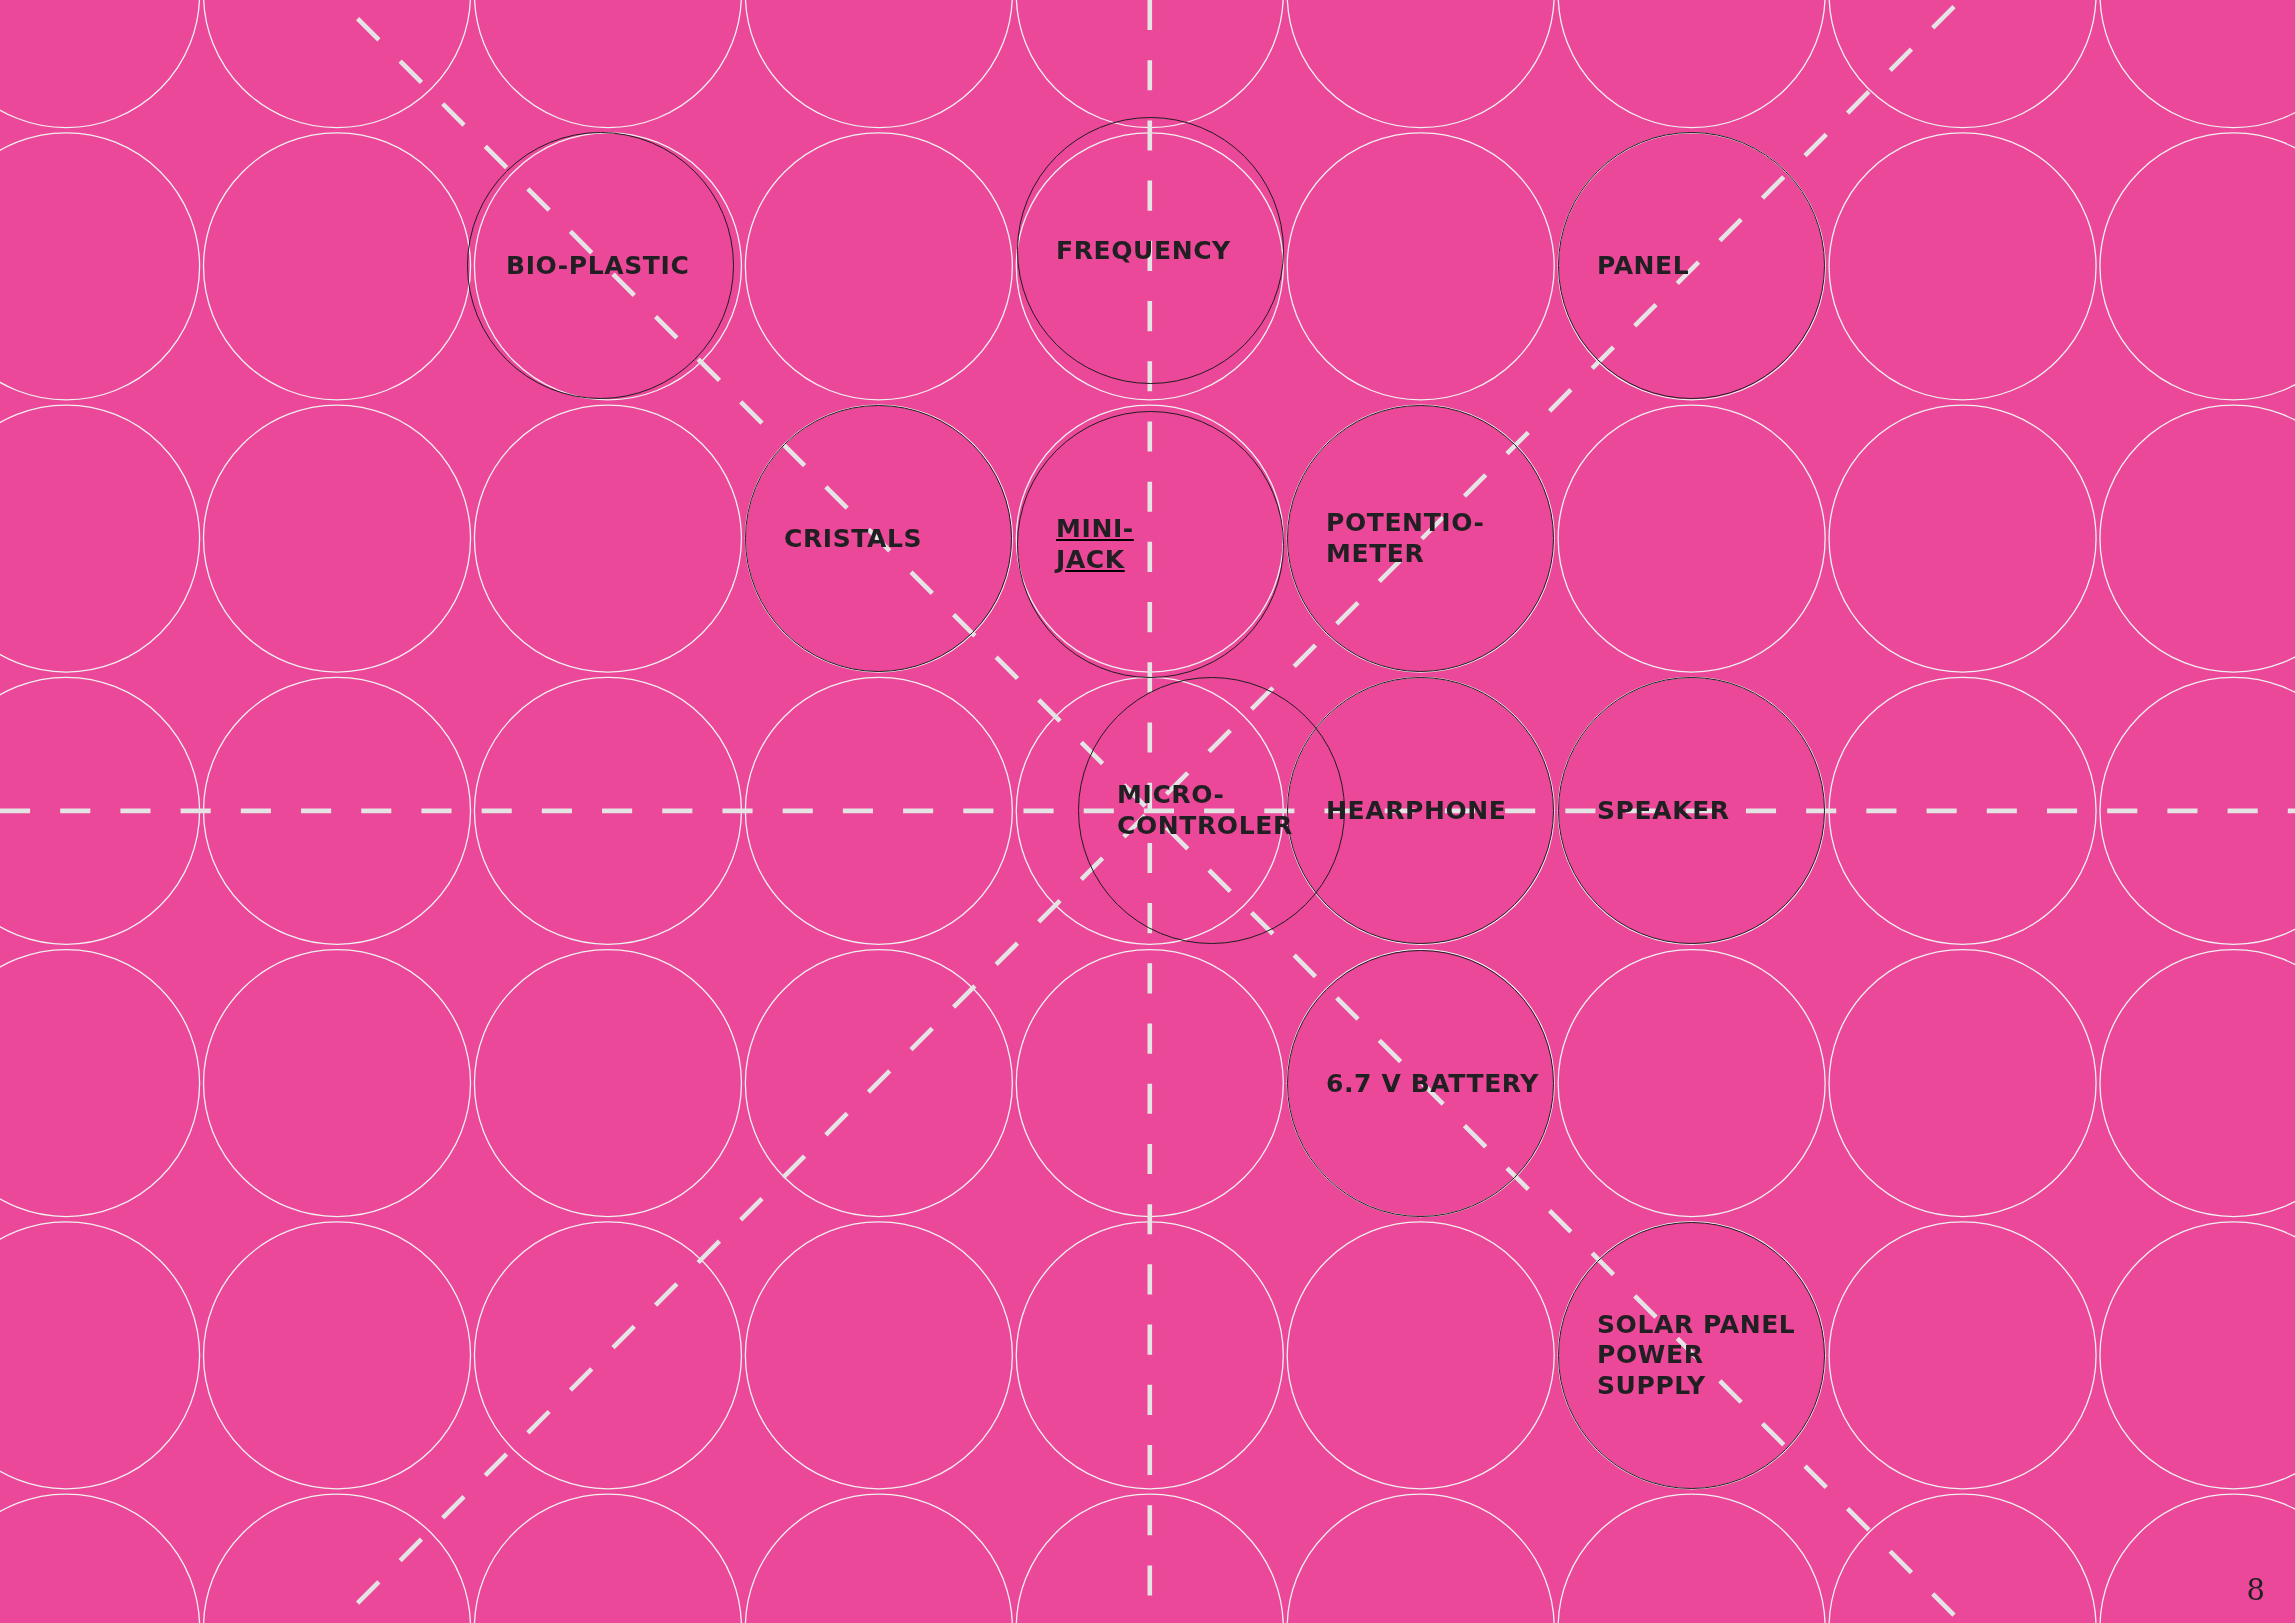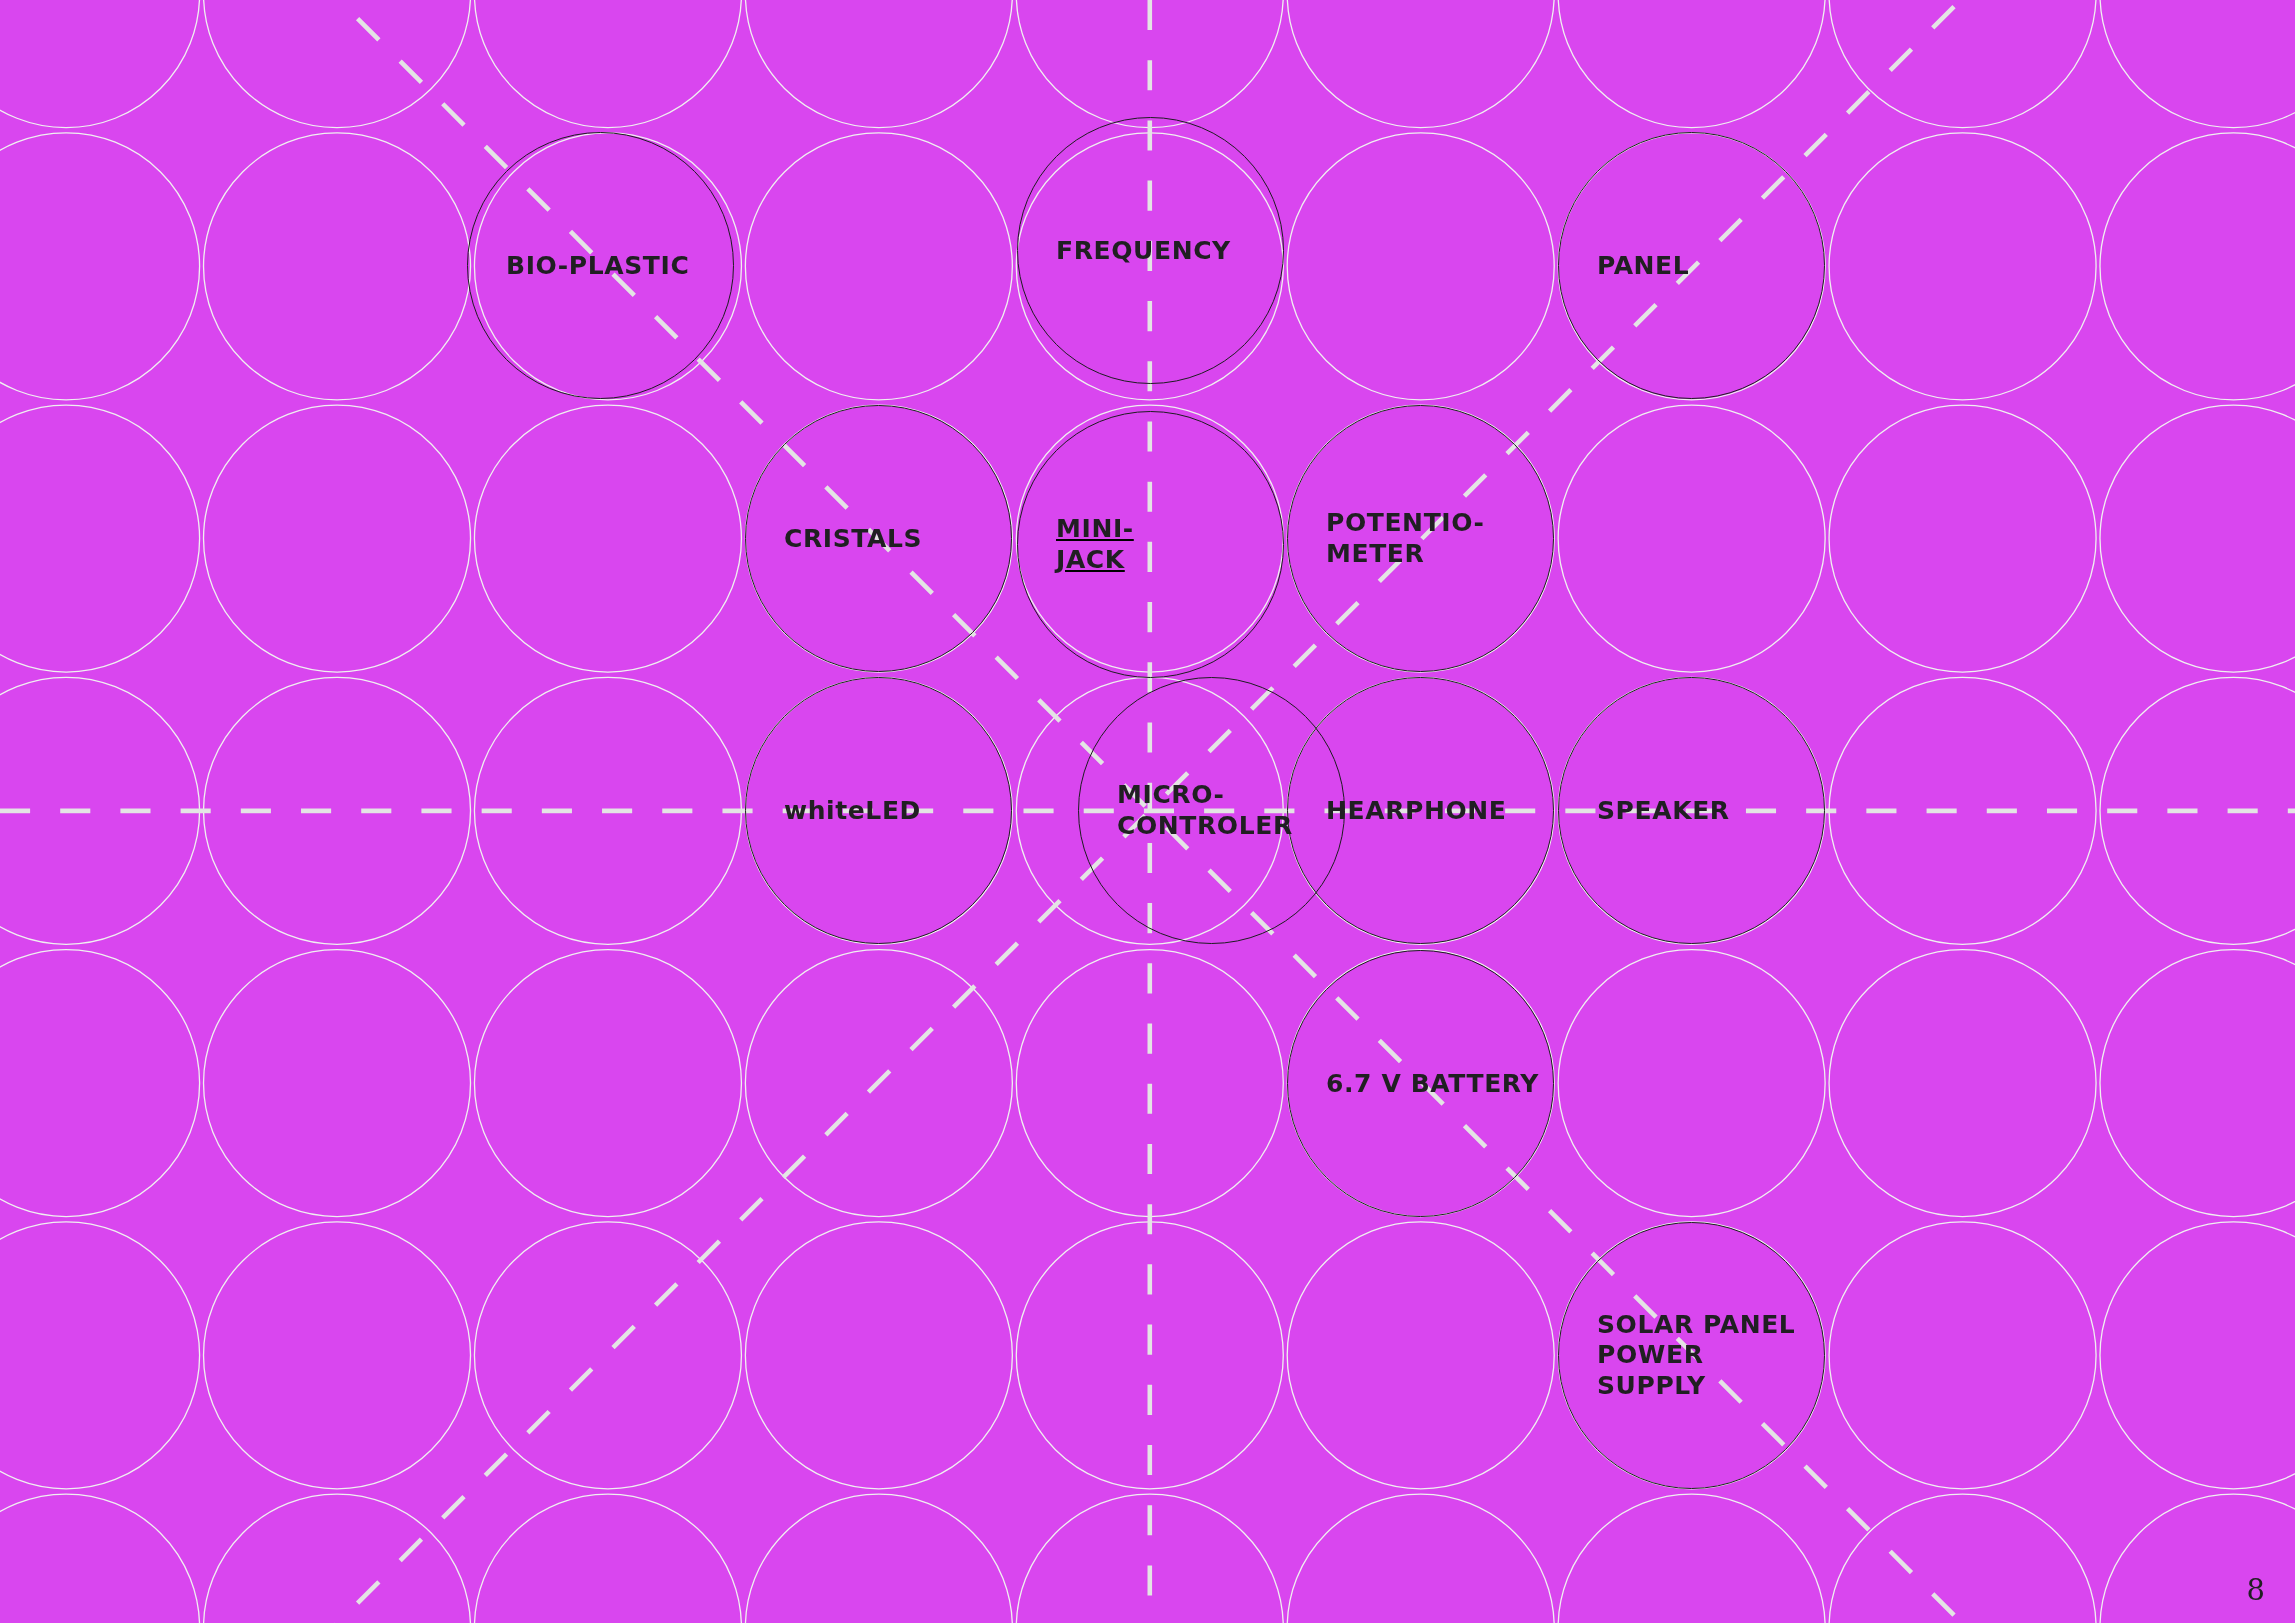--- a/index.html
+++ b/index.html
@@ -8,21 +8,21 @@
     padding: 0;
     background: #ffffff;
   }
   body {
     font-family: "DejaVu Sans", "Liberation Sans", sans-serif;
   }
   #page {
     position: relative;
     width: 2295px;
     height: 1623px;
-    background: #d946ef;
+    background: #ec4899;
     overflow: hidden;
   }
   #bg-layer, #guide-layer, #circle-layer {
     position: absolute;
     left: 0; top: 0;
     width: 2295px;
     height: 1623px;
   }
   #bg-layer { z-index: 1; }
   #guide-layer { z-index: 2; }
@@ -192,23 +192,20 @@
         <div class="label">CRISTALS</div>
       </div>
       <div class="node two-line" style="width: 267px; height: 267px; left: 1017px; top: 411px; text-decoration: underline;">
         <div class="label">MINI-
 JACK</div>
       </div>
       <div class="node two-line" style="width: 267px; height: 267px; left: 1287px; top: 405px;">
         <div class="label">POTENTIO-
 METER</div>
       </div>
-      <div class="node" style="width: 267px; height: 267px; left: 745px; top: 677px;">
-        <div class="label">whiteLED</div>
-      </div>
       <div class="node two-line" style="width: 267px; height: 267px; left: 1078px; top: 677px;">
         <div class="label">MICRO-
 CONTROLER</div>
       </div>
       <div class="node" style="width: 267px; height: 267px; left: 1287px; top: 677px;">
         <div class="label">HEARPHONE</div>
       </div>
       <div class="node" style="width: 267px; height: 267px; left: 1558px; top: 677px;">
         <div class="label">SPEAKER</div>
       </div>

